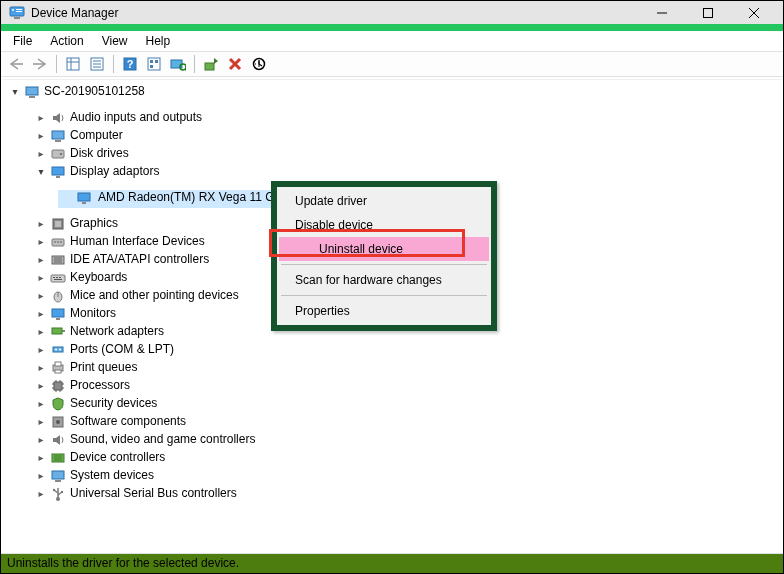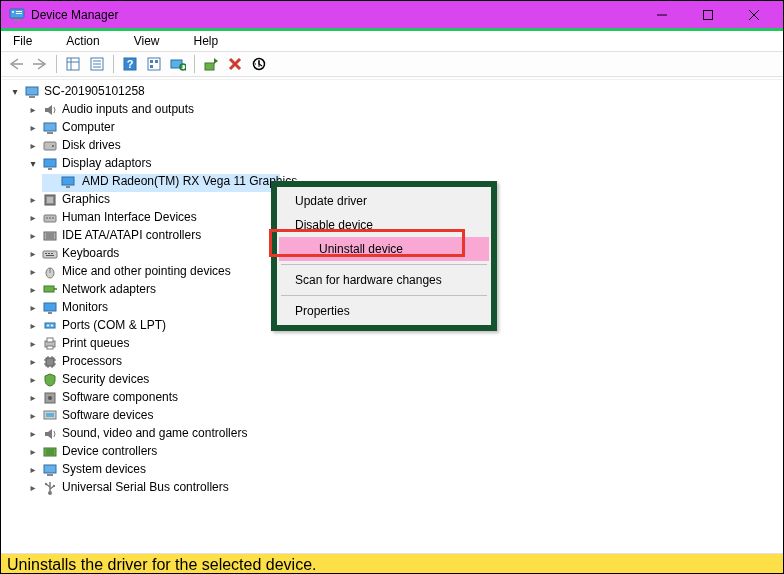--- a/index.html
+++ b/index.html
@@ -13,42 +13,42 @@
     height: 574px;
     overflow: hidden;
     border: 1px solid #000;
     position: relative;
   }
   .titlebar {
     height: 30px;
     display: flex;
     align-items: center;
     padding: 0 6px 0 8px;
-    background: #d946ef;
-    border-bottom: 3px solid #22c55e;
+    background: #e5e5e5;
+    border-bottom: 7px solid #22c55e;
   }
   .titlebar .app-icon {
     width: 16px; height: 16px;
     margin-right: 6px;
     flex: 0 0 auto;
   }
   .titlebar .title { flex: 1 1 auto; }
   .win-controls { display: flex; }
   .win-btn {
     width: 46px; height: 30px;
     display: flex; align-items: center; justify-content: center;
     font-family: "Segoe UI Symbol", sans-serif;
   }
 
   .menubar {
     height: 20px;
     display: flex;
     align-items: center;
     padding: 0 4px;
-    gap: 18px;
+    gap: 2px;
   }
   .menubar .menu-item { padding: 2px 8px; }
 
   .toolbar {
     height: 26px;
     border-top: 1px solid #e1e1e1;
     border-bottom: 1px solid #e1e1e1;
     background: #fdfdfd;
     display: flex;
     align-items: center;
@@ -71,26 +71,26 @@
     border-top: 1px solid #f0f0f0;
     overflow: auto;
     padding: 4px 0 0 4px;
   }
   .statusbar {
     position: absolute;
     bottom: 0; left: 0; right: 0;
     height: 20px;
     border-top: 1px solid #e1e1e1;
     padding: 2px 6px;
-    font-size: 16px;
-    background:#fde047;
+    font-size: 12px;
+    background:#4d7c0f;
   }
 
   .tree { list-style: none; margin: 0; padding: 0; }
-  .tree ul { list-style: none; margin: 0; padding: 0 0 0 18px; }
+  .tree ul { list-style: none; margin: 8px; padding: 0 0 0 18px; }
   .tree li { white-space: nowrap; }
   .node {
     display: flex; align-items: flex-start; height: 18px;
     padding: 0 2px;
   }
   .expander {
     width: 14px; height: 14px;
     display: flex; align-items: center; justify-content: center;
     color: #606060; font-size: 10px;
     flex: 0 0 auto;
@@ -390,37 +390,37 @@
                 </svg>
               </span>
               <span class="label">Mice and other pointing devices</span>
             </div>
           </li>
       <li>
             <div class="node">
               <span class="expander chevron-right"></span>
               <span class="dev-icon">
                 <svg width="16" height="16">
+                  <rect x="2" y="3" width="12" height="8" fill="#4aa0e8" stroke="#2a6fab"></rect>
+                  <rect x="6" y="12" width="4" height="2" fill="#888"></rect>
+                </svg>
+              </span>
+              <span class="label">Monitors</span>
+            </div>
+          </li>
+      <li>
+            <div class="node">
+              <span class="expander chevron-right"></span>
+              <span class="dev-icon">
+                <svg width="16" height="16">
                   <rect x="2" y="4" width="10" height="6" fill="#6ab04a" stroke="#3d7a2a"></rect>
                   <line x1="12" y1="7" x2="15" y2="7" stroke="#3d7a2a" stroke-width="1.5"></line>
                 </svg>
               </span>
               <span class="label">Network adapters</span>
-            </div>
-          </li>
-      <li>
-            <div class="node">
-              <span class="expander chevron-right"></span>
-              <span class="dev-icon">
-                <svg width="16" height="16">
-                  <rect x="2" y="3" width="12" height="8" fill="#4aa0e8" stroke="#2a6fab"></rect>
-                  <rect x="6" y="12" width="4" height="2" fill="#888"></rect>
-                </svg>
-              </span>
-              <span class="label">Monitors</span>
             </div>
           </li>
       <li>
             <div class="node">
               <span class="expander chevron-right"></span>
               <span class="dev-icon">
                 <svg width="16" height="16">
                   <rect x="3" y="5" width="10" height="5" fill="#5fb0e0" stroke="#2a6fab"></rect>
                   <circle cx="6" cy="7.5" r="1" fill="#fff"></circle>
                   <circle cx="10" cy="7.5" r="1" fill="#fff"></circle>
@@ -475,32 +475,20 @@
       <li>
             <div class="node">
               <span class="expander chevron-right"></span>
               <span class="dev-icon">
                 <svg width="16" height="16">
                   <rect x="3" y="3" width="10" height="10" fill="#a0a0a0" stroke="#666"></rect>
                   <circle cx="8" cy="8" r="2" fill="#555"></circle>
                 </svg>
               </span>
               <span class="label">Software components</span>
-            </div>
-          </li>
-      <li>
-            <div class="node">
-              <span class="expander chevron-right"></span>
-              <span class="dev-icon">
-                <svg width="16" height="16">
-                  <rect x="2" y="3" width="12" height="8" fill="#d0d0d0" stroke="#7a7a7a"></rect>
-                  <rect x="4" y="5" width="8" height="4" fill="#5fb0e0"></rect>
-                </svg>
-              </span>
-              <span class="label">Software devices</span>
             </div>
           </li>
       <li>
             <div class="node">
               <span class="expander chevron-right"></span>
               <span class="dev-icon">
                 <svg width="16" height="16">
                   <path d="M3 6 L6 6 L10 3 L10 13 L6 10 L3 10 Z" fill="#7a7a7a"></path>
                   <path d="M12 5 Q14 8 12 11" fill="none" stroke="#7a7a7a"></path>
                 </svg>

